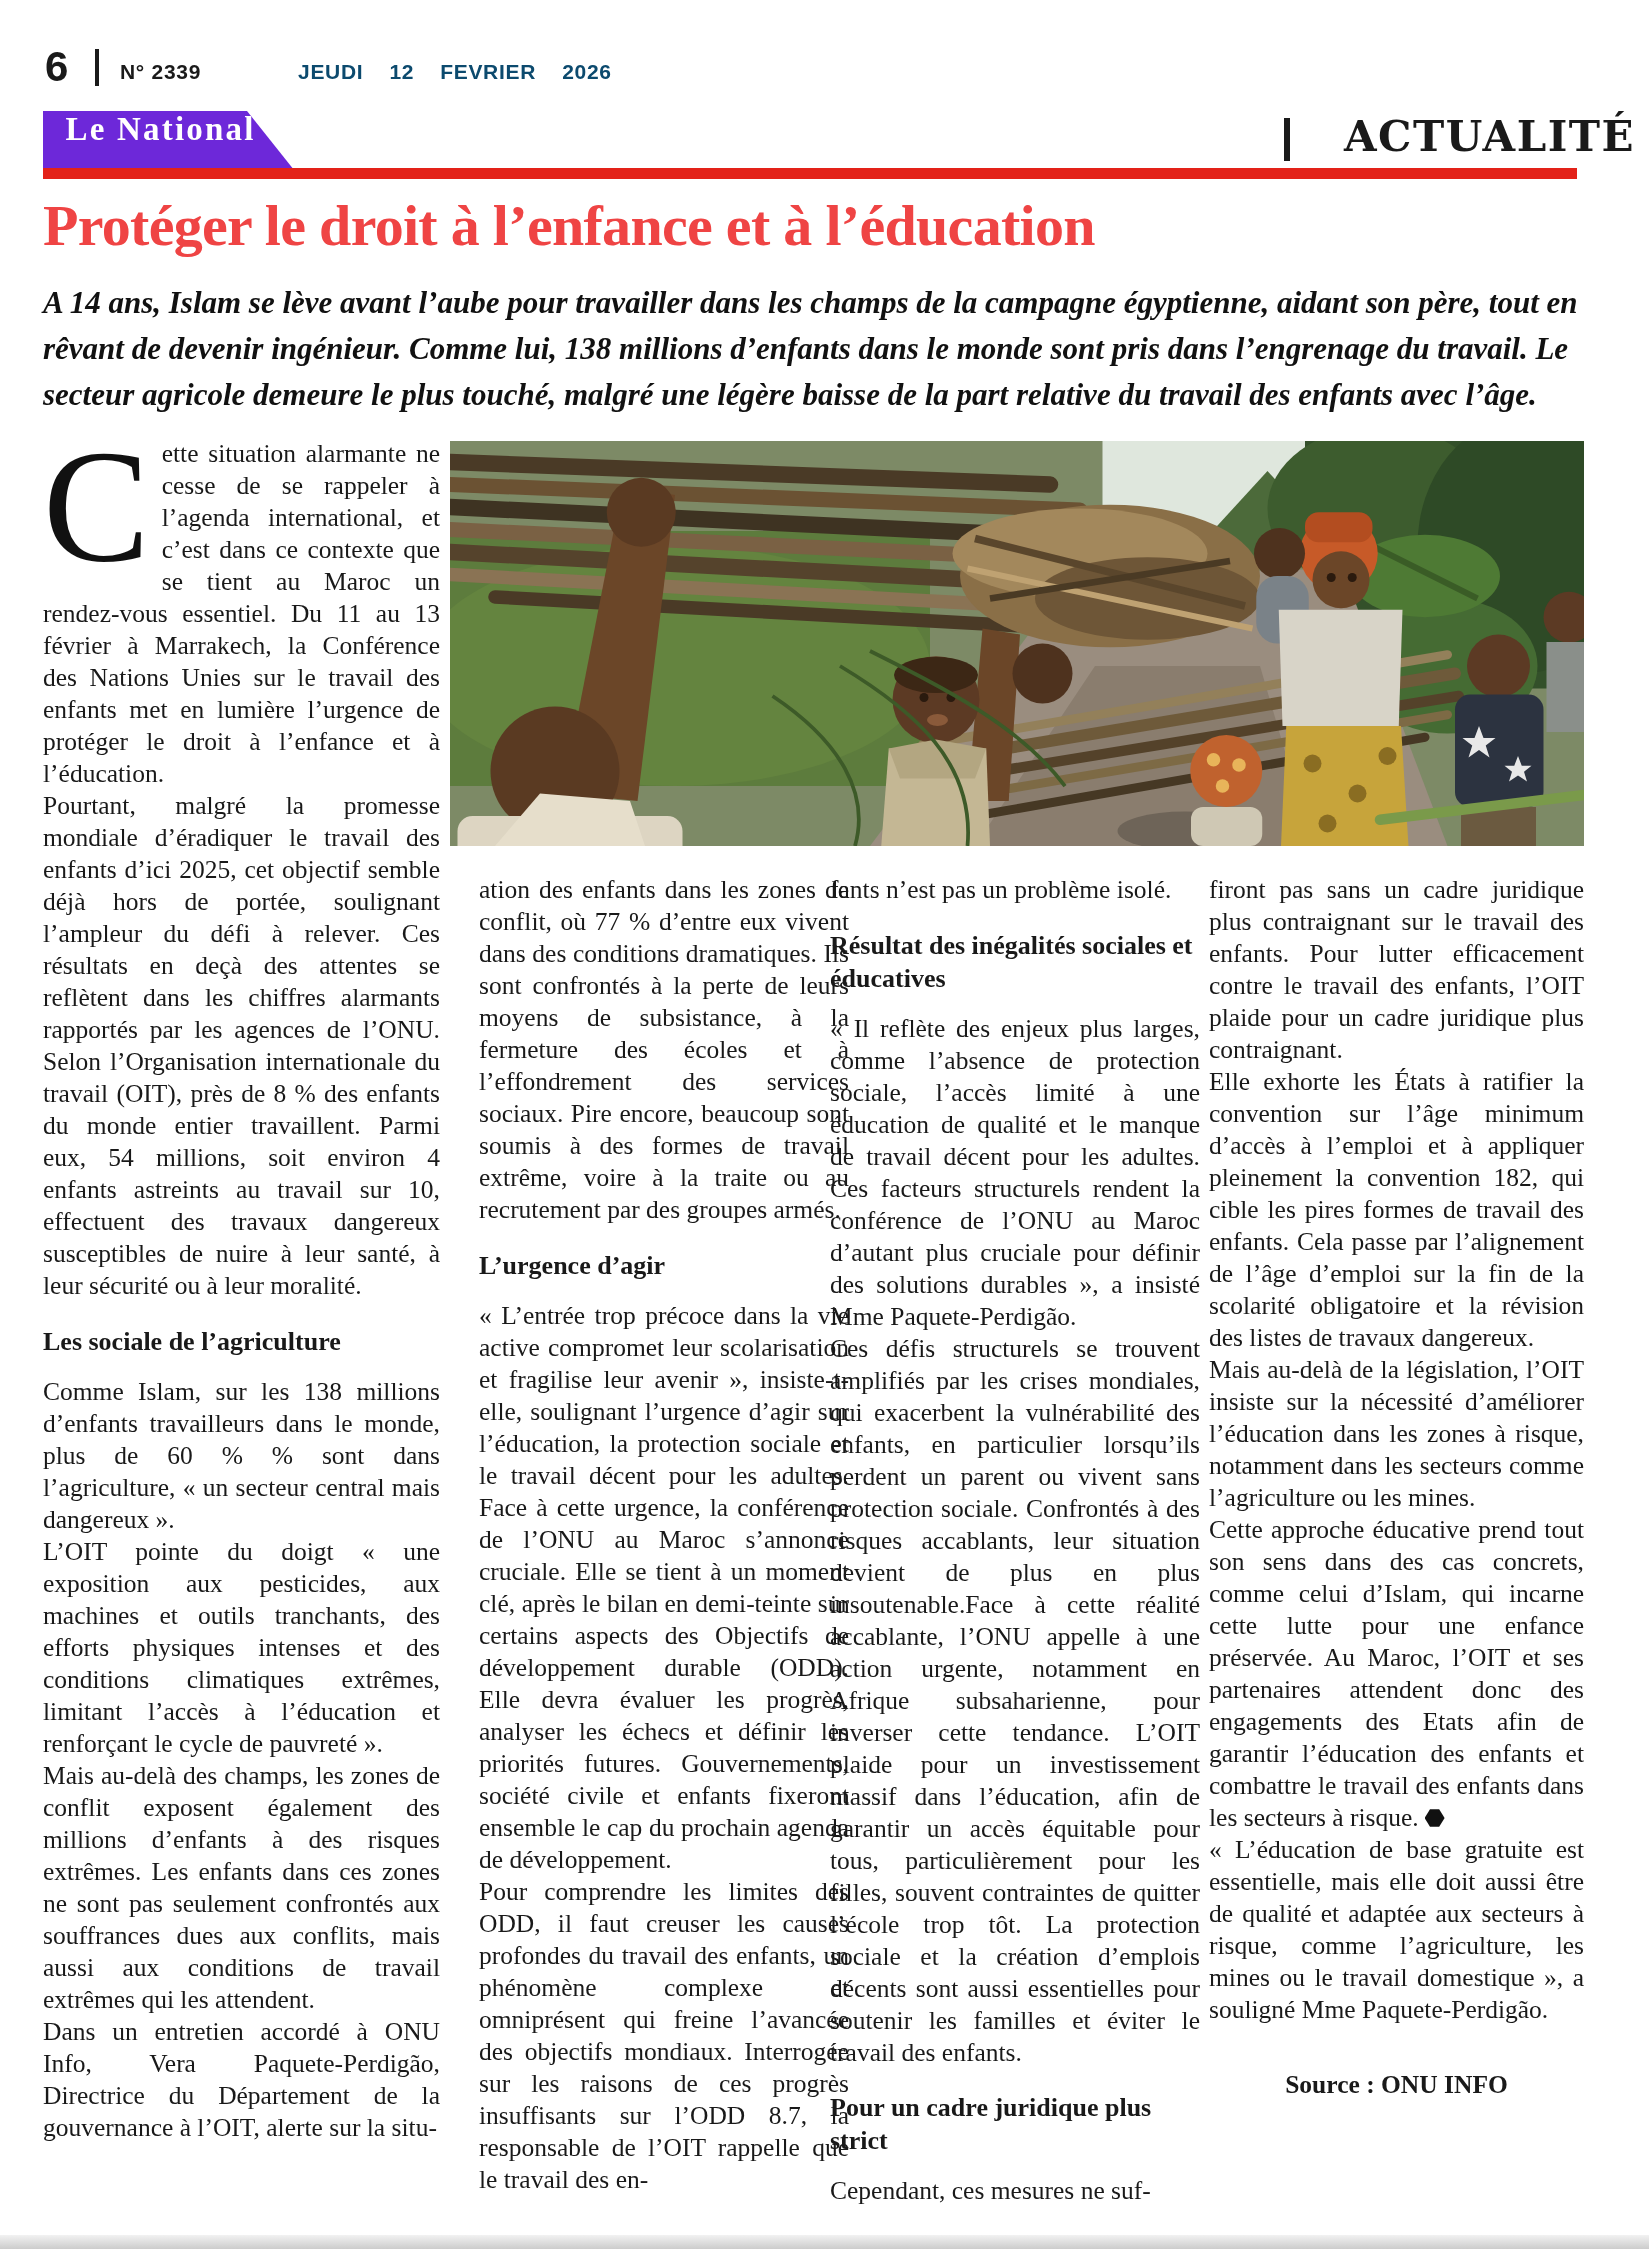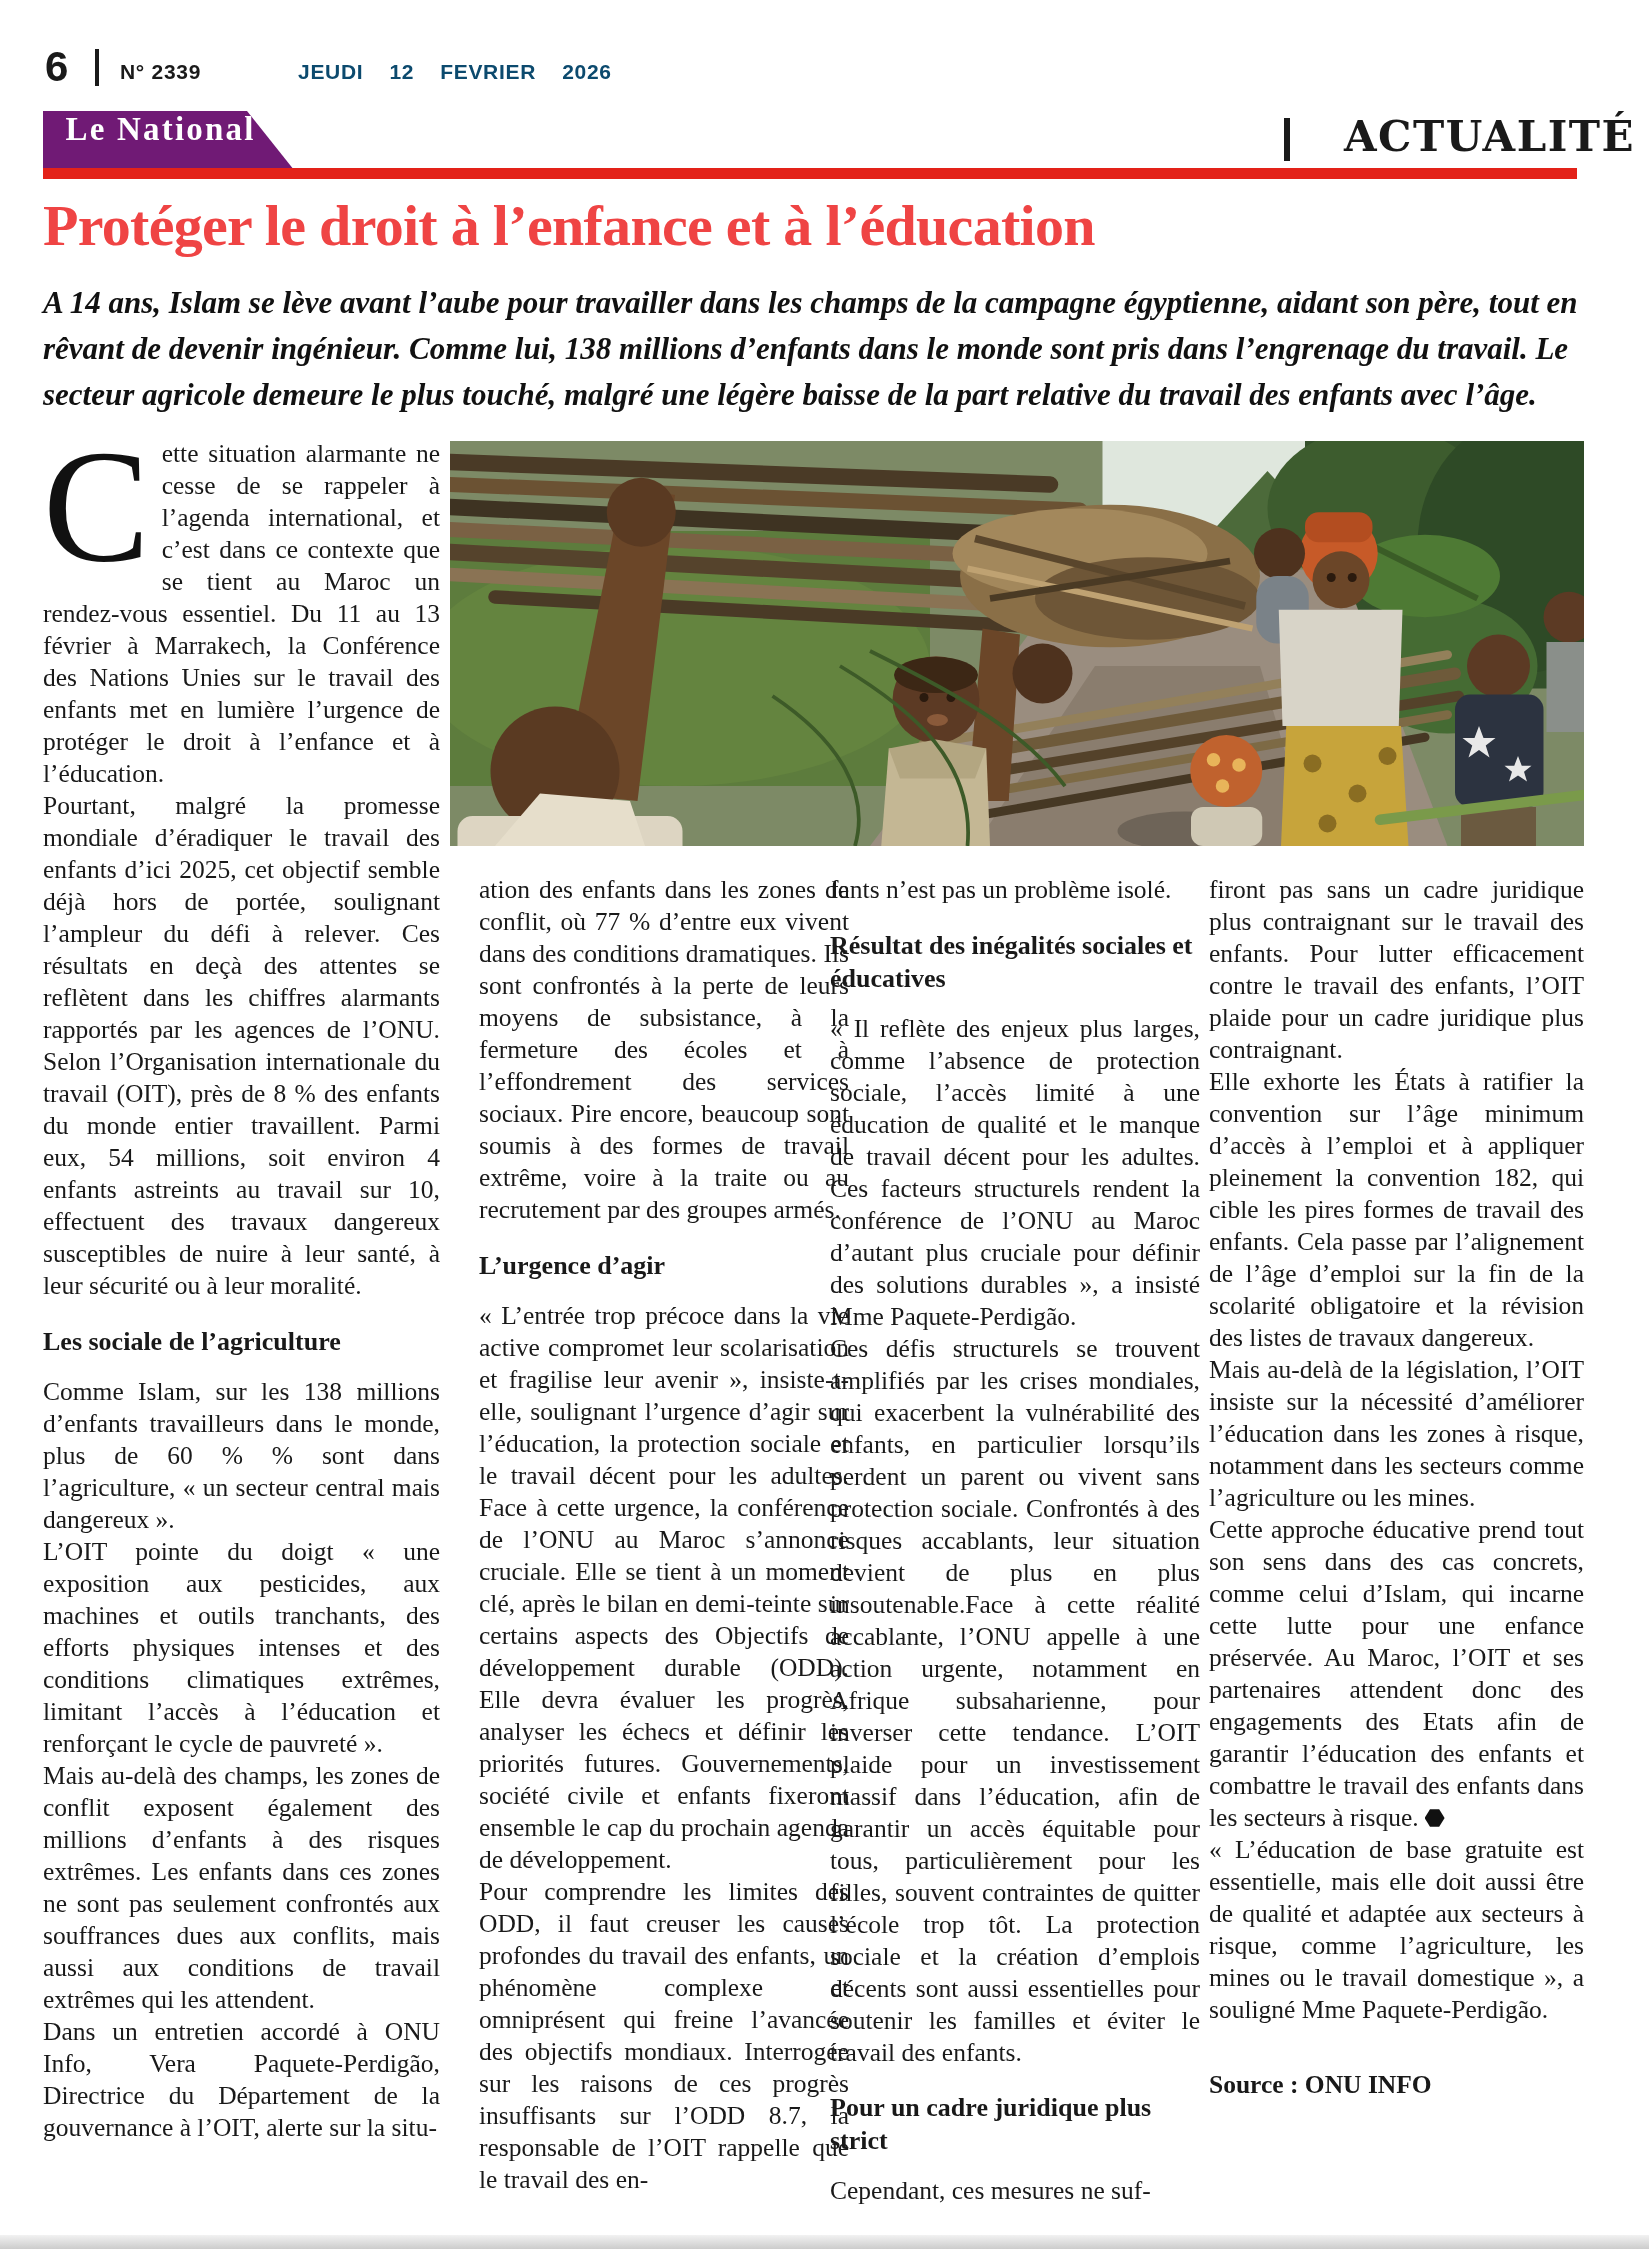--- a/index.html
+++ b/index.html
@@ -36,35 +36,35 @@
   .col{font-size:25.5px;line-height:32px;text-align:justify;}
   .col-1{left:43px;top:438px;width:397px;}
   .col-2{left:450px;top:874px;width:370px;margin-left:29px;}
   .col-3{left:830px;top:874px;width:370px;}
   .col-4{left:1209px;top:874px;width:375px;}
   .col p{margin:0;}
   .col-heading{font-weight:700;font-size:26px;line-height:33px;margin:22.5px 0 18px;text-align:left;}
   .dropcap{float:left;font-size:160px;line-height:126px;height:127px;margin:4.5px 12px 0 0;color:#111;}
   .end-mark{display:inline-block;width:20px;height:19px;background:#111;margin-left:6px;vertical-align:-1.5px;
             clip-path:polygon(27% 4%,73% 4%,100% 50%,73% 96%,27% 96%,0 50%);}
-  .source-line{font-weight:700;margin-top:43px !important;text-align:left;font-family:Liberation Serif, serif;}
+  .source-line{font-weight:700;margin-top:43px !important;text-align:center;font-family:Liberation Serif, serif;}
 
   .bottom-edge{left:0;top:2235px;width:1650px;height:15px;background:linear-gradient(#f2f2f2,#c9c9c9);}
 </style>
 </head>
 <body>
 
 <div id="page">
 
   <div class="abs page-num">6</div>
   <div class="abs meta-divider"></div>
   <div class="abs issue-num">N° 2339</div>
   <div class="abs date-line">JEUDI 12 FEVRIER 2026</div>
 
-  <div class="abs brand-flag" id="brandFlag" style="background: #701a75;">
+  <div class="abs brand-flag" id="brandFlag" style="background: #6d28d9;">
     <div class="brand-text">Le National</div>
   </div>
   <div class="abs red-bar" id="redBar" style="background: rgb(227, 34, 25);"></div>
   <div class="abs section-divider"></div>
   <div class="abs section-label">ACTUALITÉ</div>
 
   <h1 class="abs article-title" style="margin:0;">Protéger le droit à l’enfance et à l’éducation</h1>
   <div class="abs article-lede">A 14 ans, Islam se lève avant l’aube pour travailler dans les champs de la campagne égyptienne, aidant son père, tout en rêvant de devenir ingénieur. Comme lui, 138 millions d’enfants dans le monde sont pris dans l’engrenage du travail. Le secteur agricole demeure le plus touché, malgré une légère baisse de la part relative du travail des enfants avec l’âge.</div>
 
   <div class="abs photo-box">

